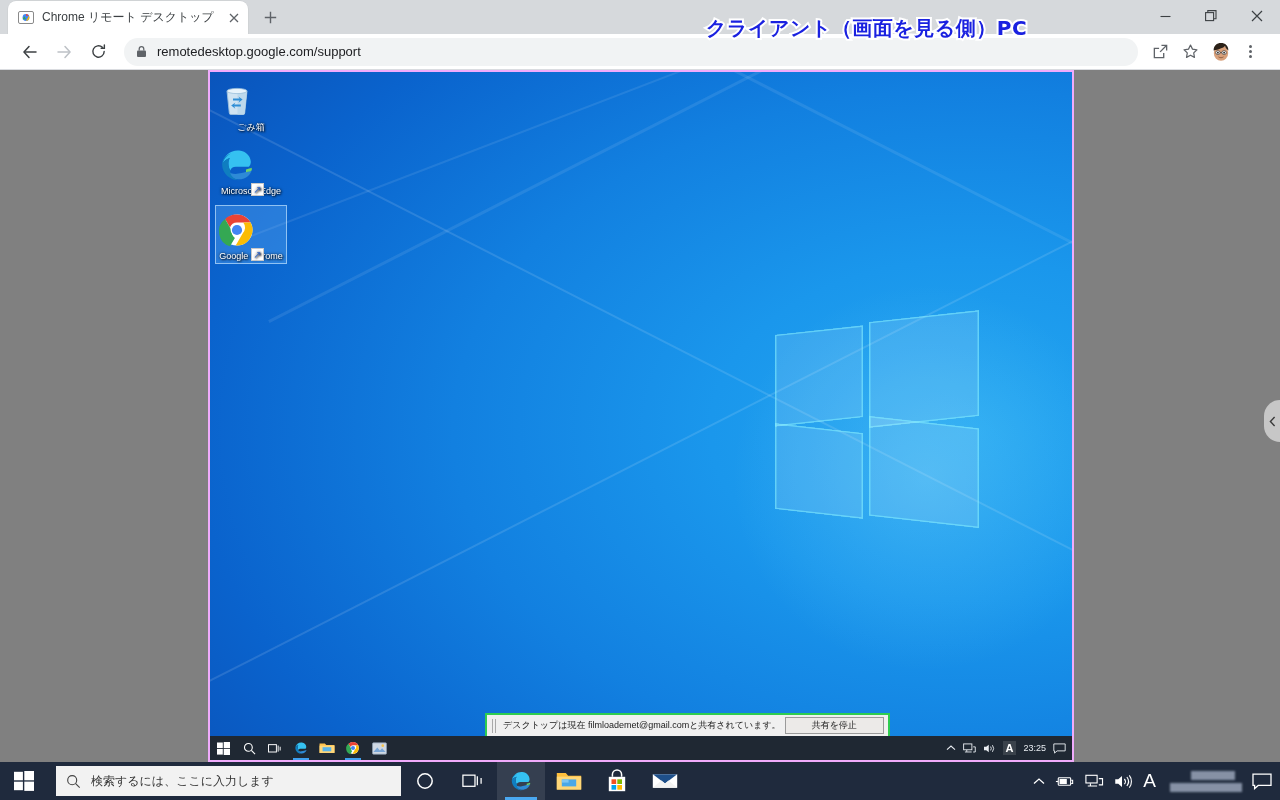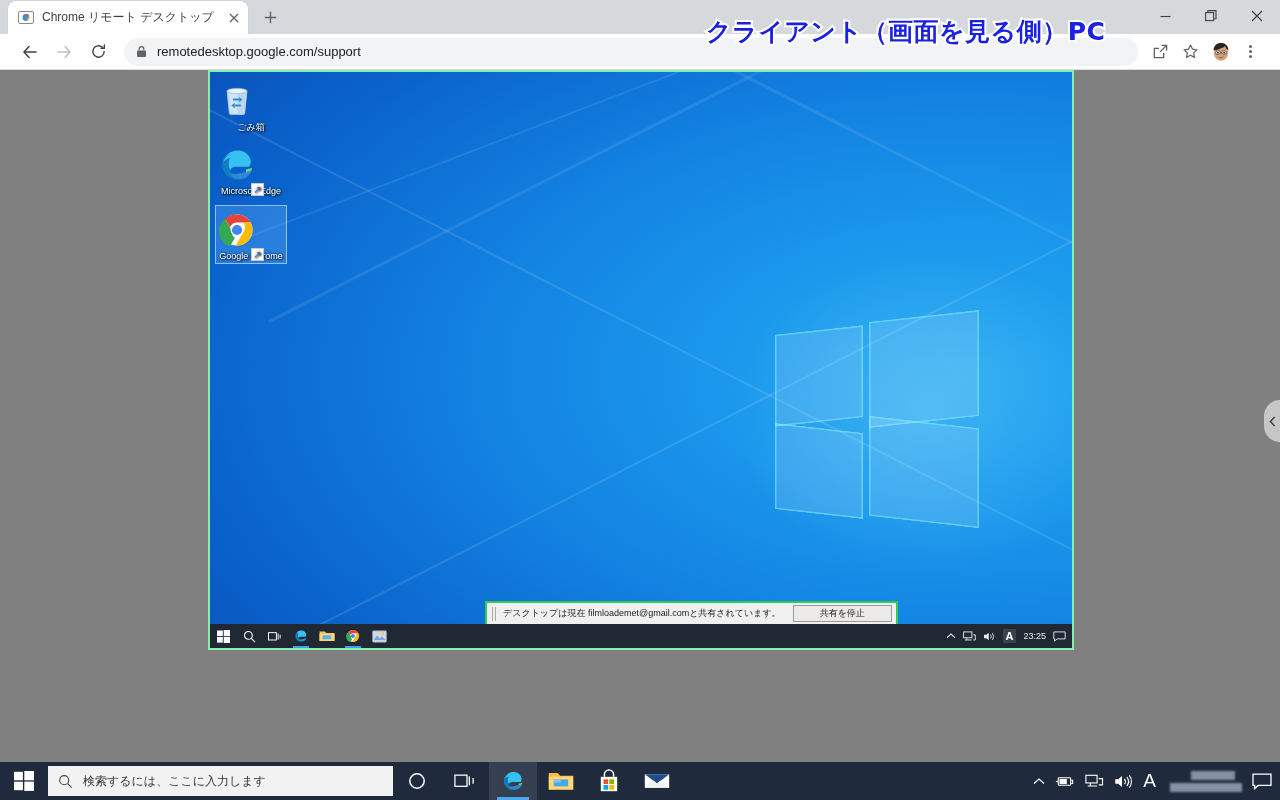--- a/index.html
+++ b/index.html
@@ -84,22 +84,22 @@
   .dots i { width: 3px; height: 3px; background: #5f6368; border-radius: 50%; display: block; }
 
   
   .page-area {
     position: absolute; left: 0; top: 70px; width: 1280px; height: 692px;
     background: #808080;
   }
 
   
   .remote-frame {
-    position: absolute; left: 208px; top: 70px; width: 866px; height: 580px;
-    border: 2px solid #86efac; background: #0b1e6e;
+    position: absolute; left: 208px; top: 70px; width: 866px; height: 692px;
+    border: 2px solid #f0abfc; background: #0b1e6e;
   }
   .remote-screen {
     position: absolute; left: 0; top: 0; right: 0; bottom: 0;
     overflow: hidden;
   }
   
   .wallpaper {
     position: absolute; inset: 0;
     background:
       radial-gradient(115% 95% at 88% 52%, #24a6f0 0%, #1a97ec 26%, #1280e0 52%, #0a63cd 78%, #0a4fb5 100%);
@@ -153,21 +153,21 @@
   .share-bar {
     position: absolute; left: 275px; bottom: 22px; height: 25px;
     background: #f0f0f0; border: 2px solid #2ecc50;
     display: flex; align-items: center; padding: 0 4px 0 3px;
     font-size: 9px; color: #1a1a1a; white-space: nowrap;
   }
   .share-grip {
     width: 4px; height: 14px; border-left: 1px solid #a9a9a9;
     border-right: 1px solid #a9a9a9; margin: 0 7px 0 2px;
   }
-  .share-text { margin-right: 12px; }
+  .share-text { margin-right: 4px; }
   .share-stop-btn {
     border: 1px solid #9a9a9a; background: #eceae8; font-size: 9px;
     color: #1a1a1a; padding: 3px 26px; line-height: 1;
   }
 
   
   .remote-taskbar {
     position: absolute; left: 0; right: 0; bottom: 0; height: 24px;
     background: #1f2833; display: flex; align-items: center;
   }
@@ -185,21 +185,21 @@
   }
   .rt-tray > * { margin-left: 7px; display: flex; align-items: center; }
   .ime-badge {
     font-size: 11px; font-weight: 700; color: #ffffff;
     background: rgba(255,255,255,0.12); padding: 0 3px; line-height: 14px;
   }
 
   
   .annotation {
     position: absolute; left: 706px; top: 15px;
-    font-size: 25px; font-weight: 700; letter-spacing: 0.5px;
+    font-size: 20px; font-weight: 700; letter-spacing: 0.5px;
     color: #1a21e0;
     -webkit-text-stroke: 4px #ffffff;
     paint-order: stroke fill;
     white-space: nowrap; z-index: 60;
     font-family: "DejaVu Sans", "Liberation Sans", sans-serif;
   }
 
   
   .panel-handle {
     position: absolute; right: 0; top: 400px; width: 16px; height: 42px;
@@ -211,21 +211,21 @@
   
   .host-taskbar {
     position: absolute; left: 0; bottom: 0; width: 1280px; height: 38px;
     background: #1f2a3d; display: flex; align-items: center;
   }
   .start-btn {
     width: 48px; height: 38px; display: flex; align-items: center;
     justify-content: center;
   }
   .host-search {
-    width: 345px; height: 30px; background: #f2f2f2; margin-left: 0;
+    width: 345px; height: 30px; background: #f2f2f2; margin-left: 8px;
     display: flex; align-items: center; padding: 0 10px;
     font-size: 12px; color: #333;
   }
   .host-search .sicon { margin-right: 10px; display: flex; }
   .host-item {
     width: 48px; height: 38px; display: flex; align-items: center;
     justify-content: center; position: relative;
   }
   .host-item.active { background: rgba(255,255,255,0.1); }
   .host-item.active::after {

